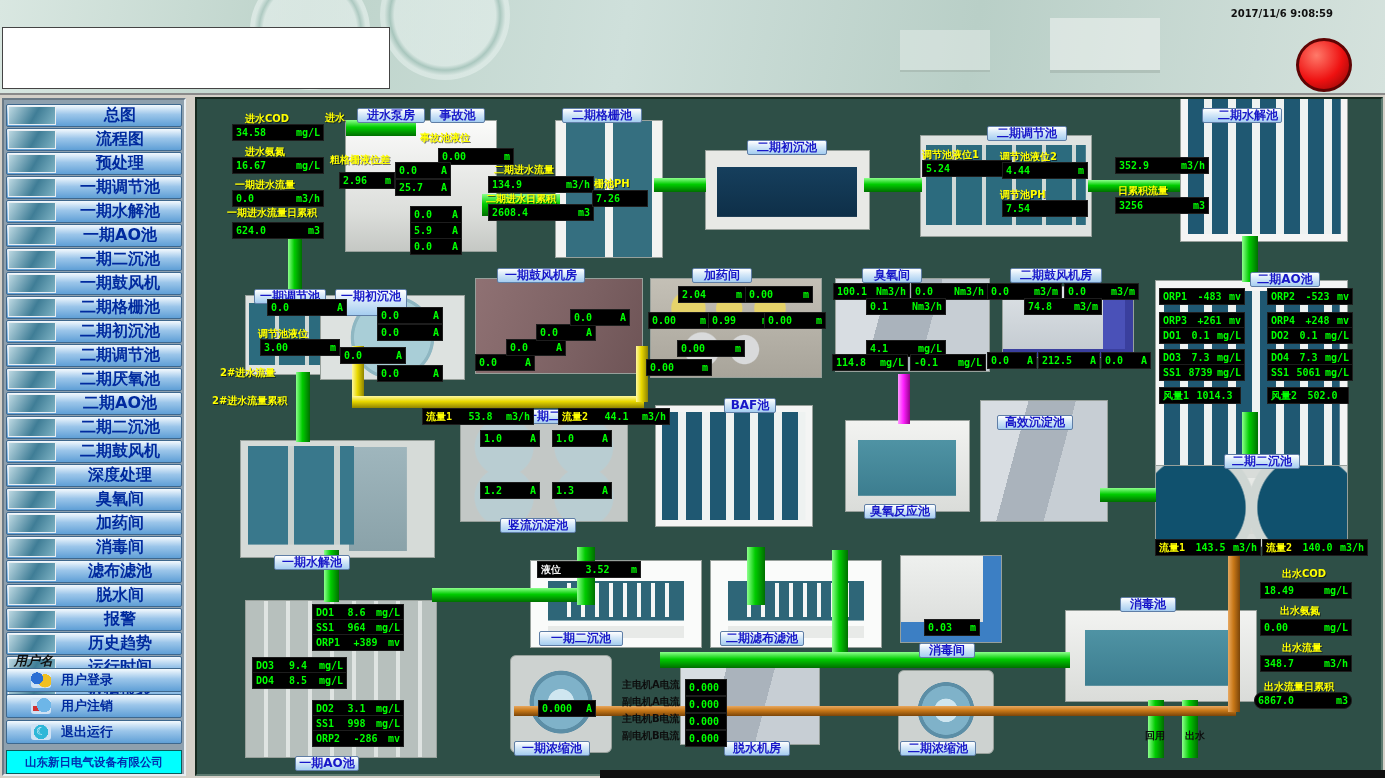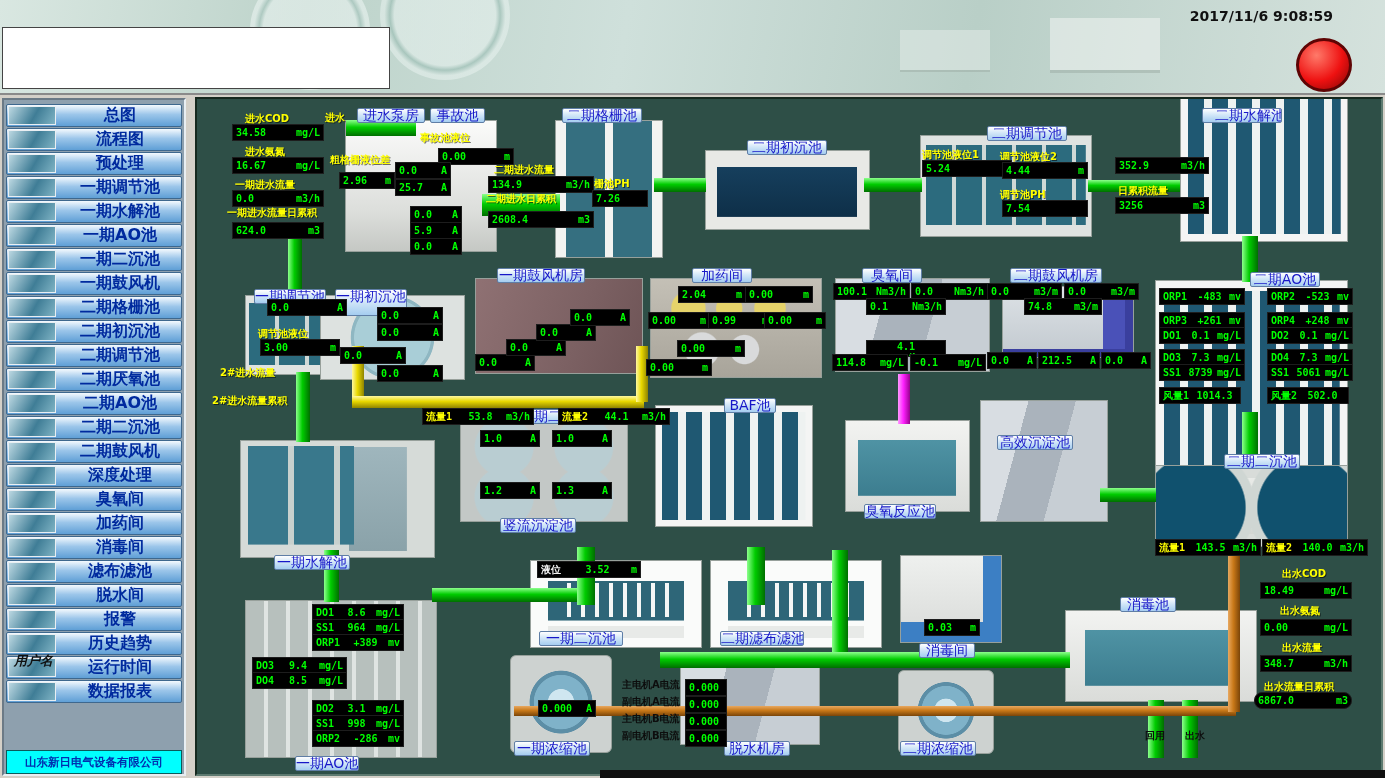--- a/index.html
+++ b/index.html
@@ -15,21 +15,21 @@
   #ph-tank1 { left:250px; top:-30px; width:120px; height:120px; border-radius:50%;
     background:radial-gradient(circle,#eef6f4 55%,#9fc0b8 60%,#eef6f4 66%); }
   #ph-tank2 { left:380px; top:-50px; width:130px; height:130px; border-radius:50%;
     background:radial-gradient(circle,#e8f2ef 55%,#93b8ae 60%,#e8f2ef 66%); }
   #ph-bldg1 { left:1050px; top:18px; width:110px; height:52px; background:#f2f5f3; box-shadow:0 3px 0 #9fb0a8; }
   #ph-bldg2 { left:900px; top:30px; width:90px; height:40px; background:#e3ece8; box-shadow:0 2px 0 #9fb0a8; }
   #blank-panel { position:absolute; left:2px; top:27px; width:388px; height:62px;
     background:#fff; border:1px solid #444; }
   #page-title { position:absolute; left:0; right:0; top:52px; text-align:center;
     font-family:"DejaVu Serif", serif; font-size:30px; font-weight:bold; color:#141414; letter-spacing:10px; }
-  #timestamp { position:absolute; right:52px; top:8px; font-size:14px; font-weight:bold; color:#101010; }
+  #timestamp { position:absolute; right:52px; top:8px; font-size:10px; font-weight:bold; color:#101010; }
   #alarm-button { position:absolute; left:1296px; top:38px; width:56px; height:54px; border-radius:50%;
     background:radial-gradient(circle at 35% 30%, #ff7a6a, #ee1111 55%, #8d0606 95%);
     border:3px solid #5e0404; cursor:pointer; }
 
   
   #sidebar { position:absolute; left:2px; top:98px; width:184px; height:678px;
     background:#8ea0ae; border:2px solid; border-color:#6b7a86 #e8eef2 #e8eef2 #6b7a86; }
   #sidebar-items { position:absolute; left:2px; top:4px; width:176px; height:544px;
     display:flex; flex-direction:column; gap:1px; }
   .side-row { flex:1; display:flex; align-items:stretch; gap:2px; cursor:pointer;
@@ -107,21 +107,21 @@
   .pipe.green.ph { background:linear-gradient(180deg,#8dff8d,var(--pipe-green) 45%,#006f00); }
   .pipe.green.pv { background:linear-gradient(90deg,#8dff8d,var(--pipe-green) 45%,#006f00); }
   .pipe.yellow.ph { background:linear-gradient(180deg,#fff8a0,var(--pipe-yellow) 45%,#8f8400); }
   .pipe.yellow.pv { background:linear-gradient(90deg,#fff8a0,var(--pipe-yellow) 45%,#8f8400); }
   .pipe.orange.ph { background:linear-gradient(180deg,#e8a860,var(--pipe-orange) 45%,#7a4408); }
   .pipe.orange.pv { background:linear-gradient(90deg,#e8a860,var(--pipe-orange) 45%,#7a4408); }
   .pipe.magenta.ph, .pipe.magenta.pv { background:linear-gradient(90deg,#ff9aff,var(--pipe-magenta) 45%,#99008f); }
 
   .ulabel { position:absolute; height:15px; cursor:pointer;
     background:linear-gradient(#ffffff,#d3e7f8 45%,#a5cdf0); border:1px solid #5f7ea6; border-radius:2px;
-    font-size:14px; font-weight:normal; color:#1717c8; text-align:center; line-height:13px; white-space:nowrap;
+    font-size:12px; font-weight:bold; color:#1717c8; text-align:center; line-height:13px; white-space:nowrap;
     overflow:hidden; }
   .cap { position:absolute; font-size:10px; font-weight:bold; color:var(--label-yellow);
     white-space:nowrap; text-shadow:1px 1px 0 rgba(0,0,0,.55); }
   .cap.dark { color:#0d0d0d; text-shadow:none; }
   .dbox { position:absolute; height:17px; background:#000; border:1px solid #1d1d1d;
     display:flex; align-items:center; justify-content:space-between; padding:0 3px; overflow:hidden;
     font-family:"DejaVu Sans Mono", monospace; font-size:10px; font-weight:bold; white-space:nowrap; }
   .dbox .dv, .dbox .du { color:var(--value-green); }
   .dbox .dl { color:var(--label-yellow); margin-right:3px; }
   .dbox .dl.g { color:var(--value-green); }
@@ -241,20 +241,34 @@
         <div class="side-row">
           <div class="side-thumb"></div>
           <div class="side-label">运行时间</div>
         </div>
         <div class="side-row">
           <div class="side-thumb"></div>
           <div class="side-label">数据报表</div>
         </div>
       </div>
     <div id="username-label">用户名</div>
+    <div id="user-buttons">
+      <div class="user-btn">
+        <span class="user-ic" id="ic-login"></span>
+        <span>用户登录</span>
+      </div>
+      <div class="user-btn">
+        <span class="user-ic" id="ic-logout"></span>
+        <span>用户注销</span>
+      </div>
+      <div class="user-btn">
+        <span class="user-ic" id="ic-exit">☾</span>
+        <span>退出运行</span>
+      </div>
+    </div>
     <div id="company-box">山东新日电气设备有限公司</div>
   </div>
 
   <div id="diagram">
       <div class="unit u-building" style="left: 148px; top: 21px; width: 152px; height: 132px;"></div>
       <div class="unit u-cabinet" style="left: 358px; top: 21px; width: 108px; height: 138px;"></div>
       <div class="unit u-basin-dark" style="left: 508px; top: 51px; width: 165px; height: 80px;"></div>
       <div class="unit u-pool-panels" style="left: 723px; top: 36px; width: 172px; height: 102px;"></div>
       <div class="unit u-columns" style="left: 983px; top: -9px; width: 168px; height: 152px;"></div>
       <div class="unit u-pool-panels" style="left: 48px; top: 196px; width: 95px; height: 80px;"></div>
@@ -311,21 +325,21 @@
       <div class="ulabel" style="left: 1005px; top: 9px; width: 80px; height: 15px; padding-left: 12px;">二期水解池</div>
       <div class="ulabel" style="left: 57px; top: 190px; width: 72px; height: 15px;">一期调节池</div>
       <div class="ulabel" style="left: 138px; top: 190px; width: 72px; height: 27px;">一期初沉池</div>
       <div class="ulabel" style="left: 300px; top: 169px; width: 88px; height: 15px;">一期鼓风机房</div>
       <div class="ulabel" style="left: 495px; top: 169px; width: 60px; height: 15px;">加药间</div>
       <div class="ulabel" style="left: 665px; top: 169px; width: 60px; height: 15px;">臭氧间</div>
       <div class="ulabel" style="left: 813px; top: 169px; width: 92px; height: 15px;">二期鼓风机房</div>
       <div class="ulabel" style="left: 1053px; top: 173px; width: 70px; height: 15px;">二期AO池</div>
       <div class="ulabel" style="left: 322px; top: 310px; width: 72px; height: 15px;">一期二沉池</div>
       <div class="ulabel" style="left: 527px; top: 299px; width: 52px; height: 15px;">BAF池</div>
-      <div class="ulabel" style="left: 800px; top: 336px; width: 76px; height: 15px;">高效沉淀池</div>
+      <div class="ulabel" style="left: 800px; top: 316px; width: 76px; height: 15px;">高效沉淀池</div>
       <div class="ulabel" style="left: 1027px; top: 355px; width: 76px; height: 15px;">二期二沉池</div>
       <div class="ulabel" style="left: 303px; top: 419px; width: 76px; height: 15px;">竖流沉淀池</div>
       <div class="ulabel" style="left: 77px; top: 456px; width: 76px; height: 15px;">一期水解池</div>
       <div class="ulabel" style="left: 667px; top: 405px; width: 72px; height: 15px;">臭氧反应池</div>
       <div class="ulabel" style="left: 342px; top: 532px; width: 84px; height: 15px;">一期二沉池</div>
       <div class="ulabel" style="left: 523px; top: 532px; width: 84px; height: 15px;">二期滤布滤池</div>
       <div class="ulabel" style="left: 722px; top: 544px; width: 56px; height: 15px;">消毒间</div>
       <div class="ulabel" style="left: 923px; top: 498px; width: 56px; height: 15px;">消毒池</div>
       <div class="ulabel" style="left: 317px; top: 642px; width: 76px; height: 15px;">一期浓缩池</div>
       <div class="ulabel" style="left: 527px; top: 642px; width: 66px; height: 15px;">脱水机房</div>
@@ -399,21 +413,21 @@
         <span class="du">A</span>
       </div>
       <div class="dbox" style="left: 213px; top: 139px; width: 52px; height: 17px;">
         <span class="dv">0.0</span>
         <span class="du">A</span>
       </div>
       <div class="dbox" style="left: 291px; top: 77px; width: 106px; height: 17px;">
         <span class="dv">134.9</span>
         <span class="du">m3/h</span>
       </div>
-      <div class="dbox" style="left: 291px; top: 112px; width: 106px; height: 17px;">
+      <div class="dbox" style="left: 291px; top: 105px; width: 106px; height: 17px;">
         <span class="dv">2608.4</span>
         <span class="du">m3</span>
       </div>
       <div class="dbox" style="left: 395px; top: 91px; width: 56px; height: 17px;">
         <span class="dv">7.26</span>
         <span class="du"></span>
       </div>
       <div class="dbox" style="left: 725px; top: 61px; width: 90px; height: 17px;">
         <span class="dv">5.24</span>
         <span class="du">m</span>
@@ -507,21 +521,21 @@
         <span class="du">Nm3/h</span>
       </div>
       <div class="dbox" style="left: 714px; top: 184px; width: 77px; height: 17px;">
         <span class="dv">0.0</span>
         <span class="du">Nm3/h</span>
       </div>
       <div class="dbox" style="left: 669px; top: 199px; width: 80px; height: 17px;">
         <span class="dv">0.1</span>
         <span class="du">Nm3/h</span>
       </div>
-      <div class="dbox" style="left: 669px; top: 241px; width: 80px; height: 17px; flex-direction: column;">
+      <div class="dbox" style="left: 669px; top: 241px; width: 80px; height: 17px;">
         <span class="dv">4.1</span>
         <span class="du">mg/L</span>
       </div>
       <div class="dbox" style="left: 635px; top: 255px; width: 76px; height: 17px;">
         <span class="dv">114.8</span>
         <span class="du">mg/L</span>
       </div>
       <div class="dbox" style="left: 713px; top: 255px; width: 76px; height: 17px;">
         <span class="dv">-0.1</span>
         <span class="du">mg/L</span>

